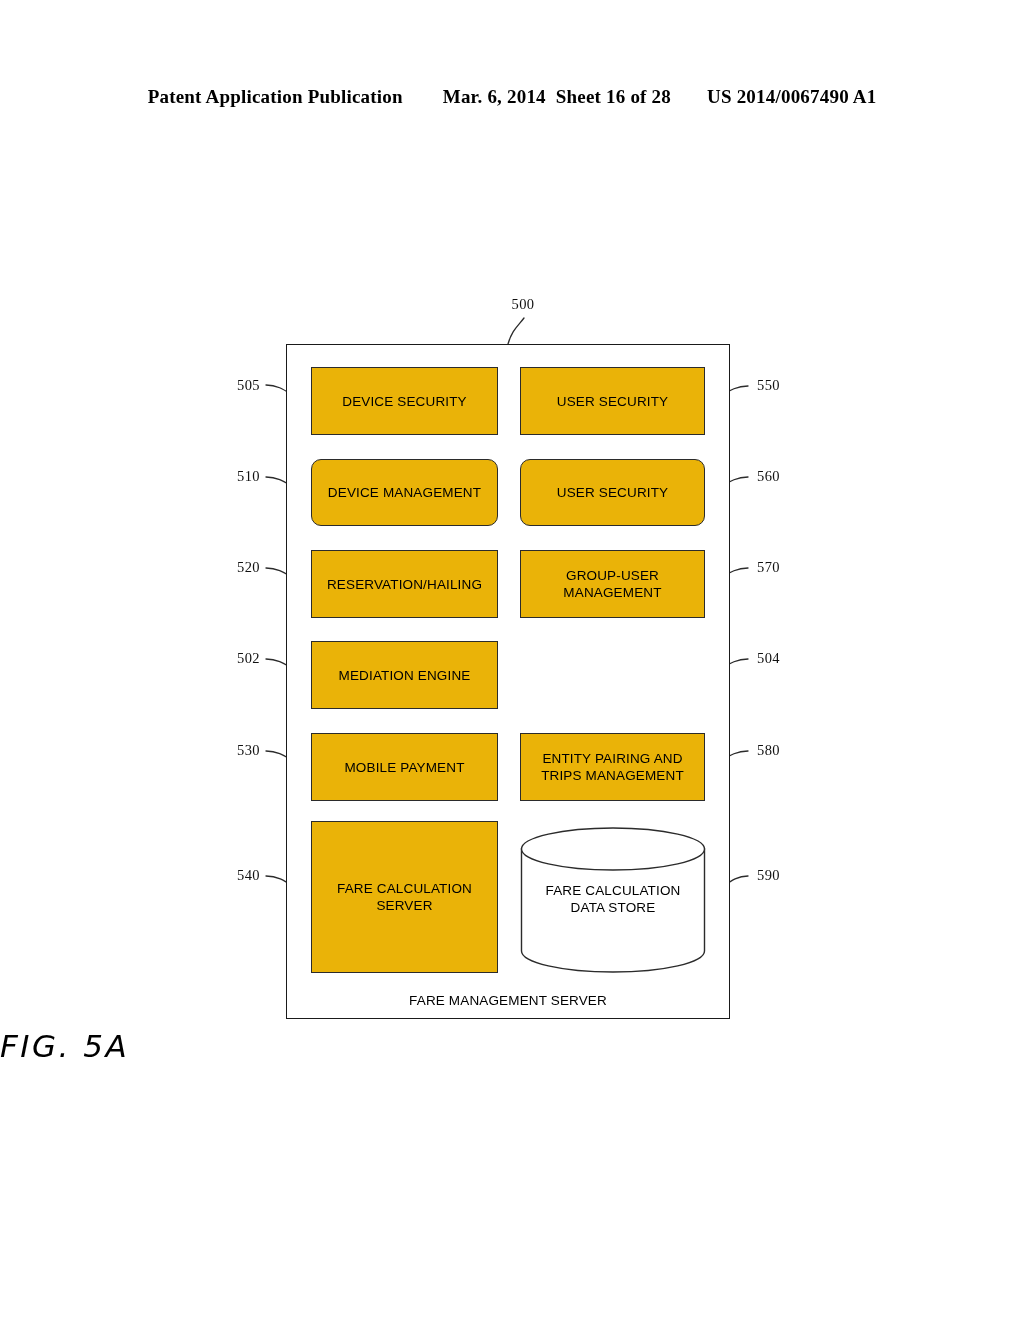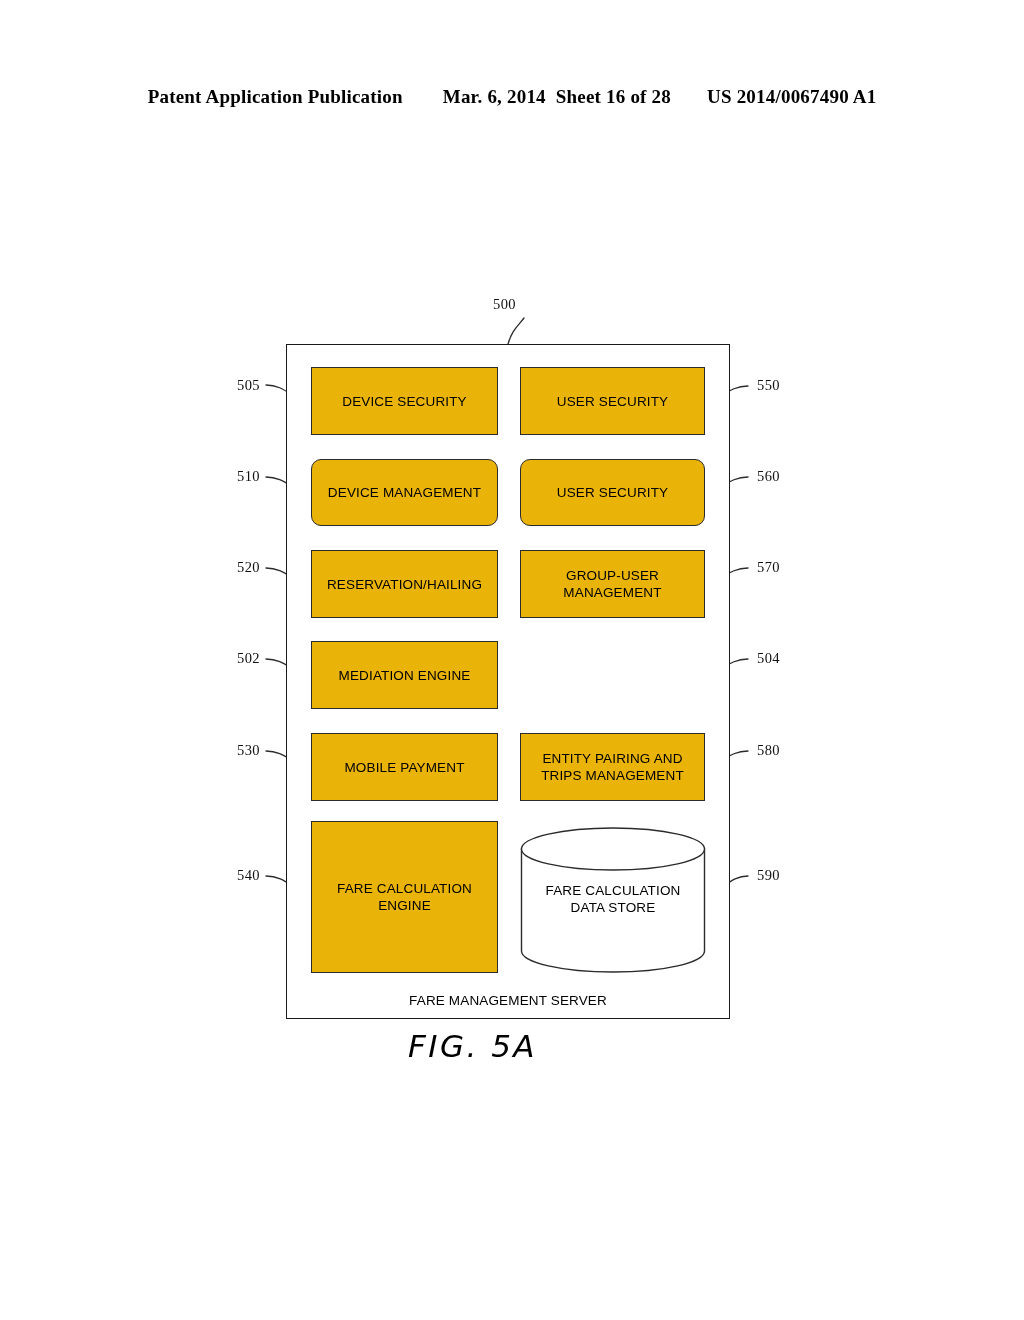--- a/index.html
+++ b/index.html
@@ -131,21 +131,21 @@
     height: 1320px;
     pointer-events: none;
   }
 
   
   #fig-title {
     position: absolute;
     left: 0;
     top: 1028px;
     width: 945px;
-    text-align: center;
+    text-align: left;
     font-family: "DejaVu Sans", sans-serif;
     font-size: 31px;
     font-style: italic;
     letter-spacing: 2.5px;
     color: #000000;
   }
 </style>
 </head>
 <body>
 
@@ -169,21 +169,21 @@
 
       <path d="M 705 403 C 722 400 728 386 748 386"></path>
       <path d="M 705 494 C 722 491 728 477 748 477"></path>
       <path d="M 705 585 C 722 582 728 568 748 568"></path>
       <path d="M 705 676 C 722 673 728 659 748 659"></path>
       <path d="M 705 768 C 722 765 728 751 748 751"></path>
       <path d="M 706 895 C 724 890 730 876 748 876"></path>
     </g>
   </svg>
 
-  <div class="ref-num" style="left:493px; top:296px; width:60px; text-align:left;">500</div>
+  <div class="ref-num" style="left:493px; top:296px; width:60px; text-align:center;">500</div>
 
   <div id="server-container"></div>
 
   <div class="module-box col-left row1">
     <span>DEVICE SECURITY</span>
   </div>
   <div class="module-box col-left row2">
     <span>DEVICE MANAGEMENT</span>
   </div>
   <div class="module-box col-left row3">
@@ -191,21 +191,21 @@
   </div>
   <div class="module-box col-left row4">
     <span>MEDIATION ENGINE</span>
   </div>
   <div class="module-box col-left row5">
     <span>MOBILE PAYMENT</span>
   </div>
   <div class="module-box col-left row6">
     <span>
       <span>FARE CALCULATION</span><br>
-      <span>ENGINE</span>
+      <span>SERVER</span>
     </span>
   </div>
 
   <div class="module-box col-right row1">
     <span>USER SECURITY</span>
   </div>
   <div class="module-box col-right row2">
     <span>USER SECURITY</span>
   </div>
   <div class="module-box col-right row3">

